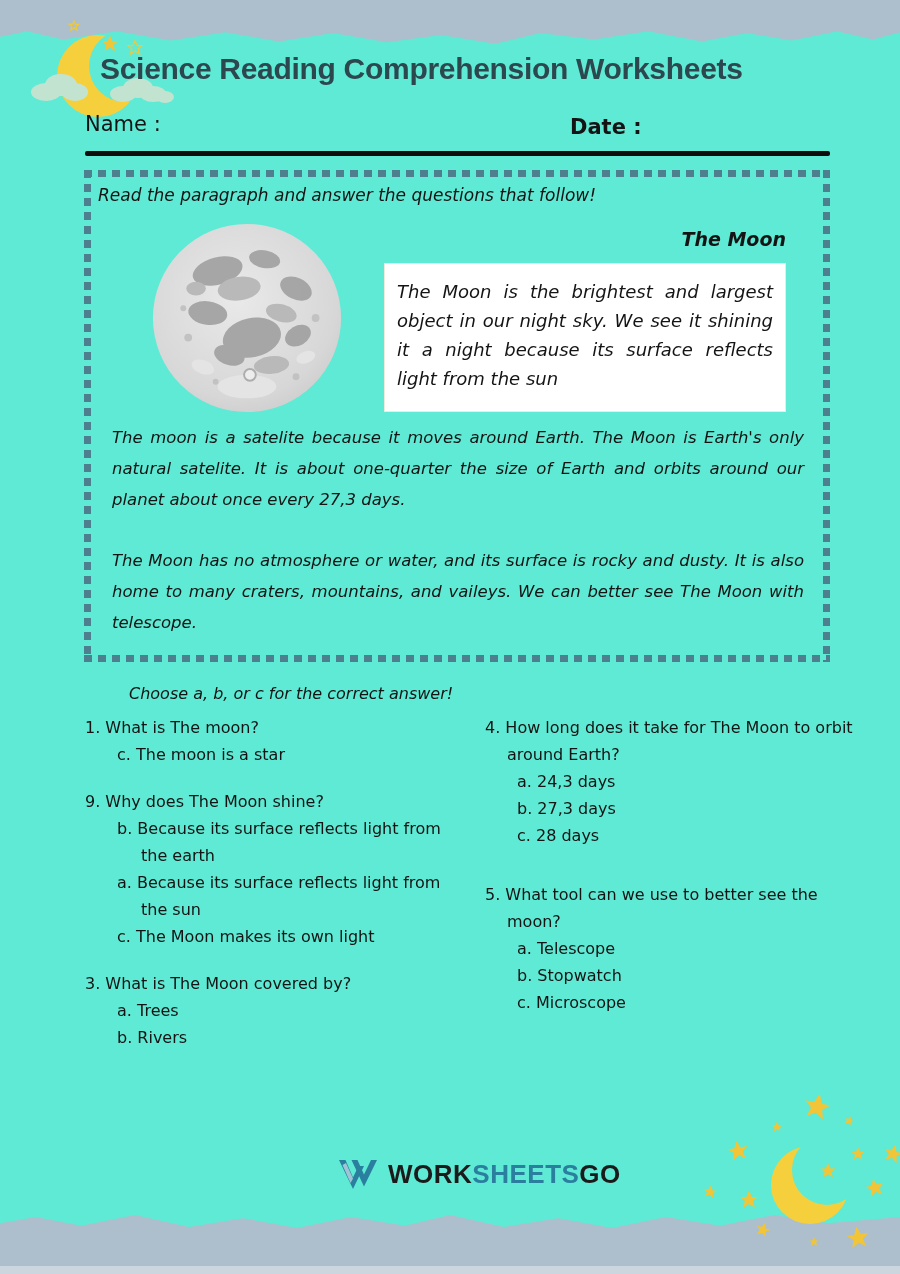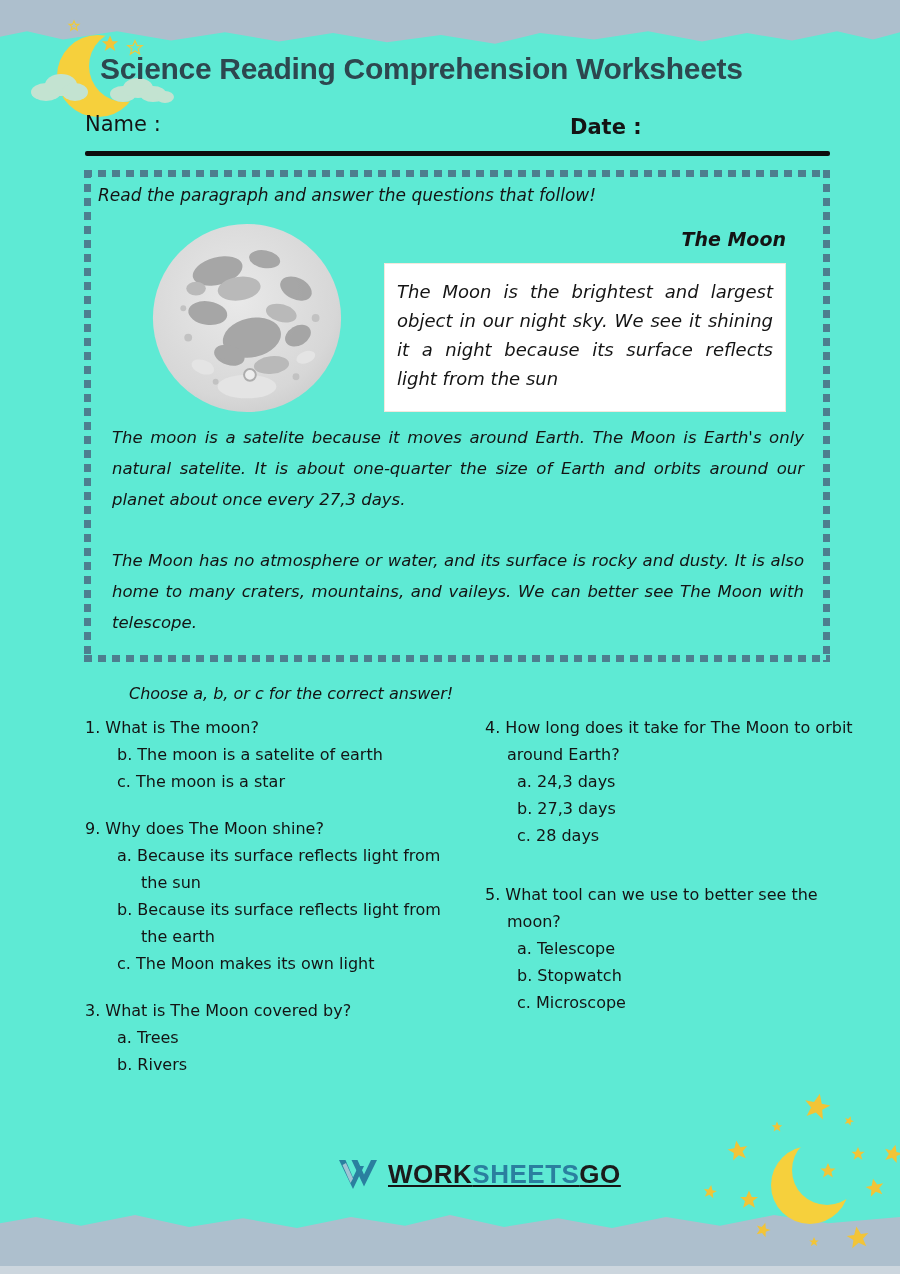--- a/index.html
+++ b/index.html
@@ -62,21 +62,21 @@
   .question { margin-bottom:20px; }
   .question.gap-lg { margin-bottom:32px; }
   .q-text { padding-left:22px; text-indent:-22px; }
   .q-options { padding-left:32px; }
   .q-option { padding-left:24px; text-indent:-24px; }
   .q-option.wrap { max-width:330px; }
 
   
   .footer-logo { position:absolute; left:337px; top:1156px; height:36px; display:flex; align-items:center; }
   .logo-w { margin-right:9px; }
-  .logo-text { font-family:"Liberation Sans", sans-serif; font-weight:bold; font-size:26px; letter-spacing:0.5px;text-decoration:underline; }
+  .logo-text { font-family:"Liberation Sans", sans-serif; font-weight:bold; font-size:26px; letter-spacing:0.5px; }
   .lt-dark { color:#1b1b1b; } .lt-teal { color:#2a7f9f; }
 
   .deco-br { position:absolute; left:690px; top:1085px; z-index:3; }
 </style>
 </head>
 <body>
 
 <svg width="0" height="0" style="position:absolute" aria-hidden="true">
   <defs>
     <path id="star5" d="M0 -10 L2.94 -3.09 L9.51 -3.09 L4.2 1.18 L6.18 8.09 L0 4.1 L-6.18 8.09 L-4.2 1.18 L-9.51 -3.09 L-2.94 -3.09 Z"></path>
@@ -169,29 +169,28 @@
     <div class="para para-2">The moon is a satelite because it moves around Earth. The Moon is Earth's only natural satelite. It is about one-quarter the size of Earth and orbits around our planet about once every 27,3 days.</div>
     <div class="para para-3">The Moon has no atmosphere or water, and its surface is rocky and dusty. It is also home to many craters, mountains, and vaileys. We can better see The Moon with telescope.</div>
   </div>
 
   <div class="quiz-prompt">Choose a, b, or c for the correct answer!</div>
 
   <div class="quiz-col col-left">
     <div class="question">
       <div class="q-text">1. What is The moon?</div>
       <div class="q-options">
-        <div class="q-option">b. The moon is a satelite of earth</div>
         <div class="q-option">c. The moon is a star</div>
       </div>
     </div>
     <div class="question">
       <div class="q-text">9. Why does The Moon shine?</div>
       <div class="q-options">
+        <div class="q-option wrap">b. Because its surface reflects light from the earth</div>
         <div class="q-option wrap">a. Because its surface reflects light from the sun</div>
-        <div class="q-option wrap">b. Because its surface reflects light from the earth</div>
         <div class="q-option">c. The Moon makes its own light</div>
       </div>
     </div>
     <div class="question">
       <div class="q-text">3. What is The Moon covered by?</div>
       <div class="q-options">
         <div class="q-option">a. Trees</div>
         <div class="q-option">b. Rivers</div>
       </div>
     </div>

